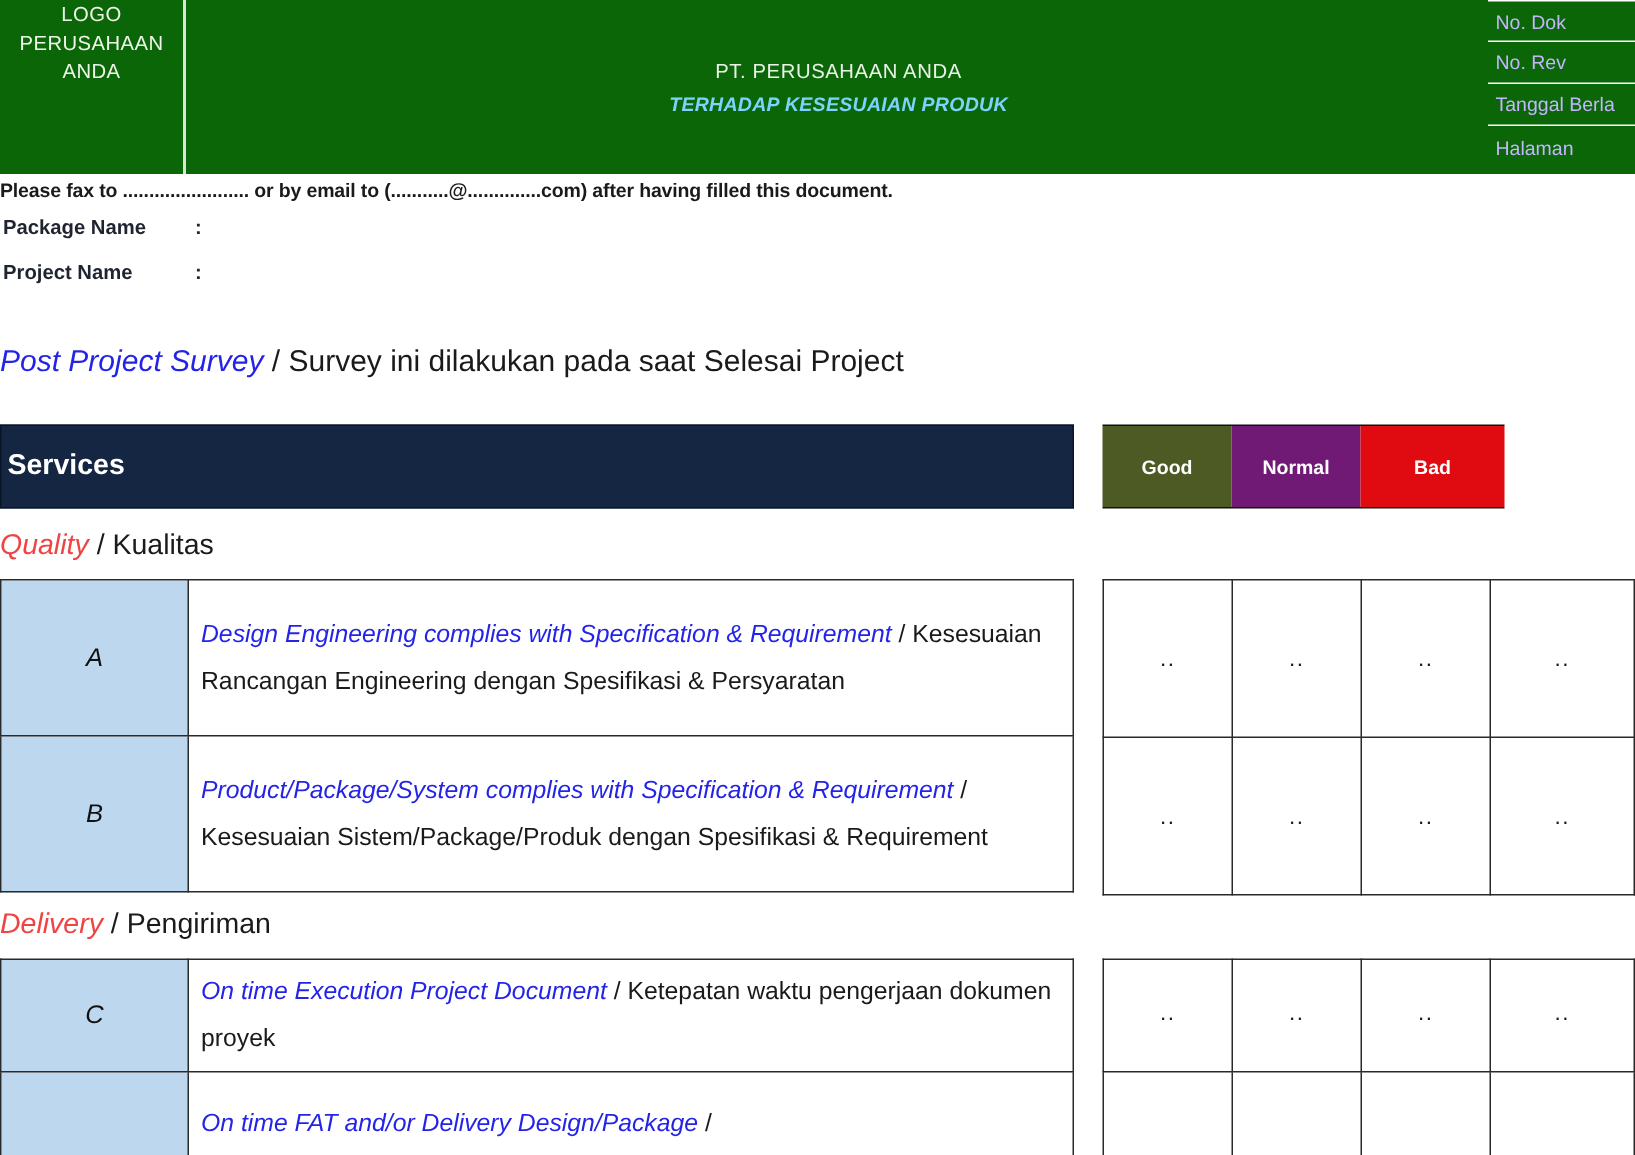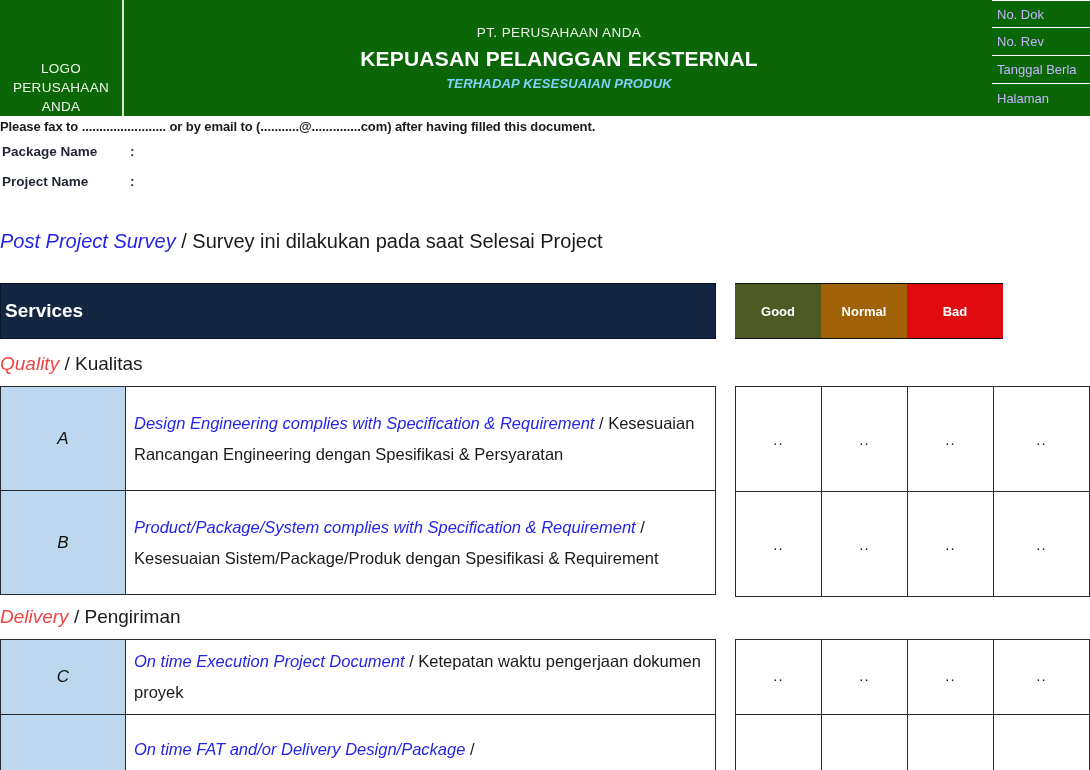--- a/index.html
+++ b/index.html
@@ -28,21 +28,21 @@
   .logo-box {
     position: absolute;
     left: 0; top: 0;
     width: 124px;
     height: 116px;
     border-right: 2px solid #d8e6d0;
     box-sizing: border-box;
     display: flex;
     flex-direction: column;
     align-items: center;
-    justify-content: flex-end;
+    justify-content: flex-start;
     color: #eef6ea;
     font-size: 13.5px;
     line-height: 19px;
     letter-spacing: .3px;
     text-align: center;
   }
   .title-block {
     position: absolute;
     left: 126px; top: 0;
     width: 866px;
@@ -168,21 +168,21 @@
     display: flex;
     align-items: center;
     justify-content: center;
     color: #ffffff;
     font-size: 13px;
     font-weight: bold;
     box-sizing: border-box;
   }
   .rating-head-cell.rc-verygood { background: #4d5a24; }
   .rating-head-cell.rc-good     { background: #4d5a24; }
-  .rating-head-cell.rc-normal   { background: #a16207; }
+  .rating-head-cell.rc-normal   { background: #701a75; }
   .rating-head-cell.rc-bad      { background: #e00b11; width: 96px; }
 
   
   .section-title {
     position: absolute;
     left: 0;
     font-size: 19px;
     white-space: nowrap;
   }
   .section-title .en { color: #ef4444; font-style: italic; }
@@ -256,21 +256,20 @@
 <div class="header-band">
 
   <div class="logo-box">
     <span>LOGO</span>
     <span>PERUSAHAAN</span>
     <span>ANDA</span>
   </div>
 
   <div class="title-block">
     <div class="title-company">PT. PERUSAHAAN ANDA</div>
-    <div class="title-main">KEPUASAN PELANGGAN EKSTERNAL</div>
     <div class="title-sub">TERHADAP KESESUAIAN PRODUK</div>
   </div>
 
   <div class="doc-meta">
     <div class="doc-meta-row">
       <span>No. Dok</span>
     </div>
     <div class="doc-meta-row">
       <span>No. Rev</span>
     </div>

